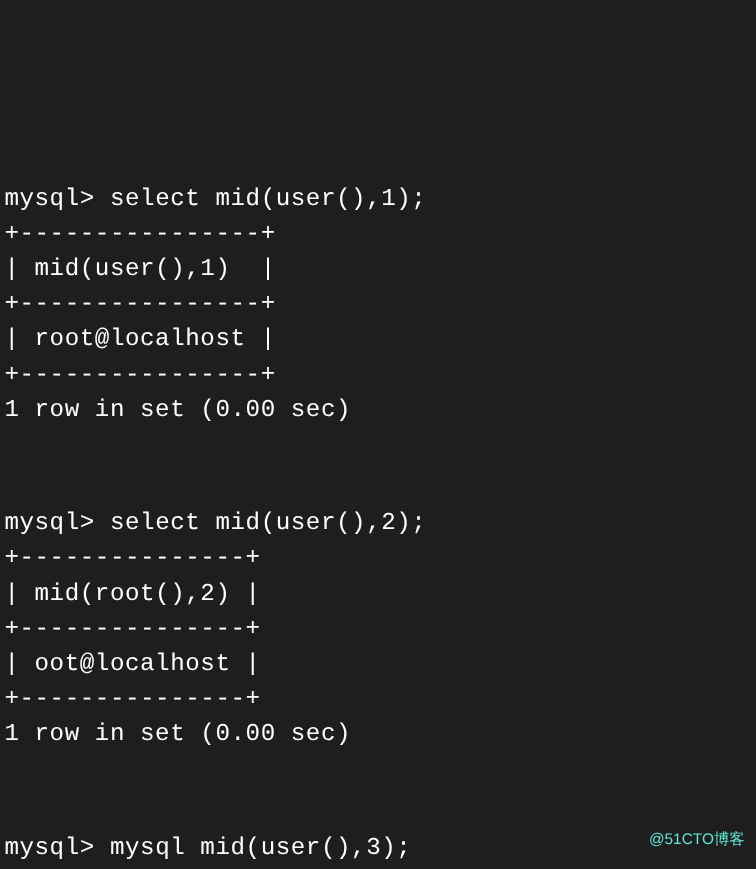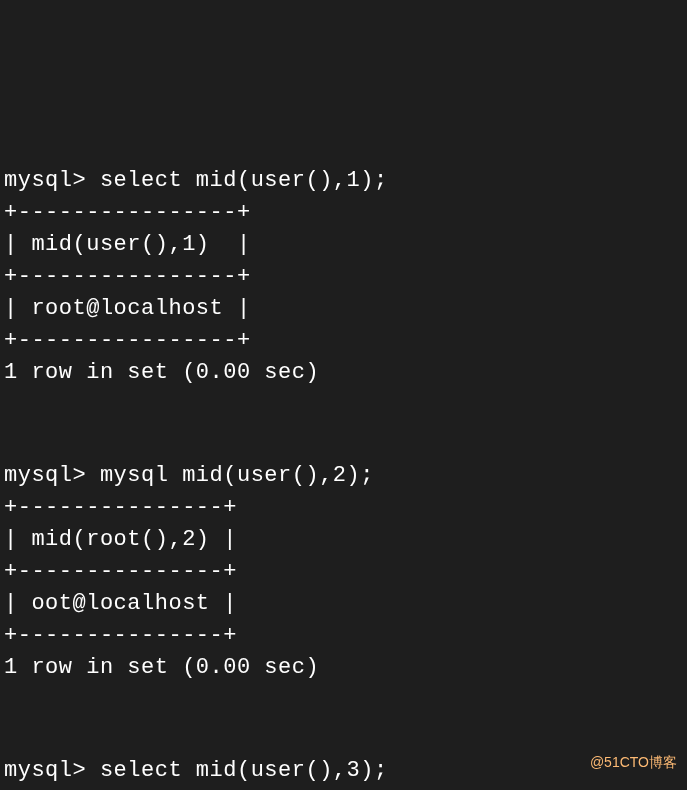--- a/index.html
+++ b/index.html
@@ -20,51 +20,51 @@
       letter-spacing: 0.5px;
       position: relative;
     }
     .terminal-block {
       margin-bottom: 8px;
     }
     .watermark {
       position: absolute;
       bottom: 18px;
       right: 10px;
-      color: #fdba74;
+      color: #5eead4;
       font-size: 14px;
       font-family: sans-serif;
       letter-spacing: 0;
     }
   </style>
 </head>
 <body>
 
 
 
 <div class="terminal-block">
 <span>mysql&gt; </span><span>select mid(user(),1);</span>
 <span>+----------------+</span>
 <span>| mid(user(),1)  |</span>
 <span>+----------------+</span>
 <span>| root@localhost |</span>
 <span>+----------------+</span>
 <span>1 row in set (0.00 sec)</span>
 </div>
 <div class="terminal-block">
-<span>mysql&gt; </span><span>mysql mid(user(),2);</span>
+<span>mysql&gt; </span><span>select mid(user(),2);</span>
 <span>+---------------+</span>
 <span>| mid(root(),2) |</span>
 <span>+---------------+</span>
 <span>| oot@localhost |</span>
 <span>+---------------+</span>
 <span>1 row in set (0.00 sec)</span>
 </div>
 <div class="terminal-block">
-<span>mysql&gt; </span><span>select mid(user(),3);</span>
+<span>mysql&gt; </span><span>mysql mid(user(),3);</span>
 
 
 
 
 
 
 </div>
 
 <div class="watermark">@51CTO博客</div>
 

